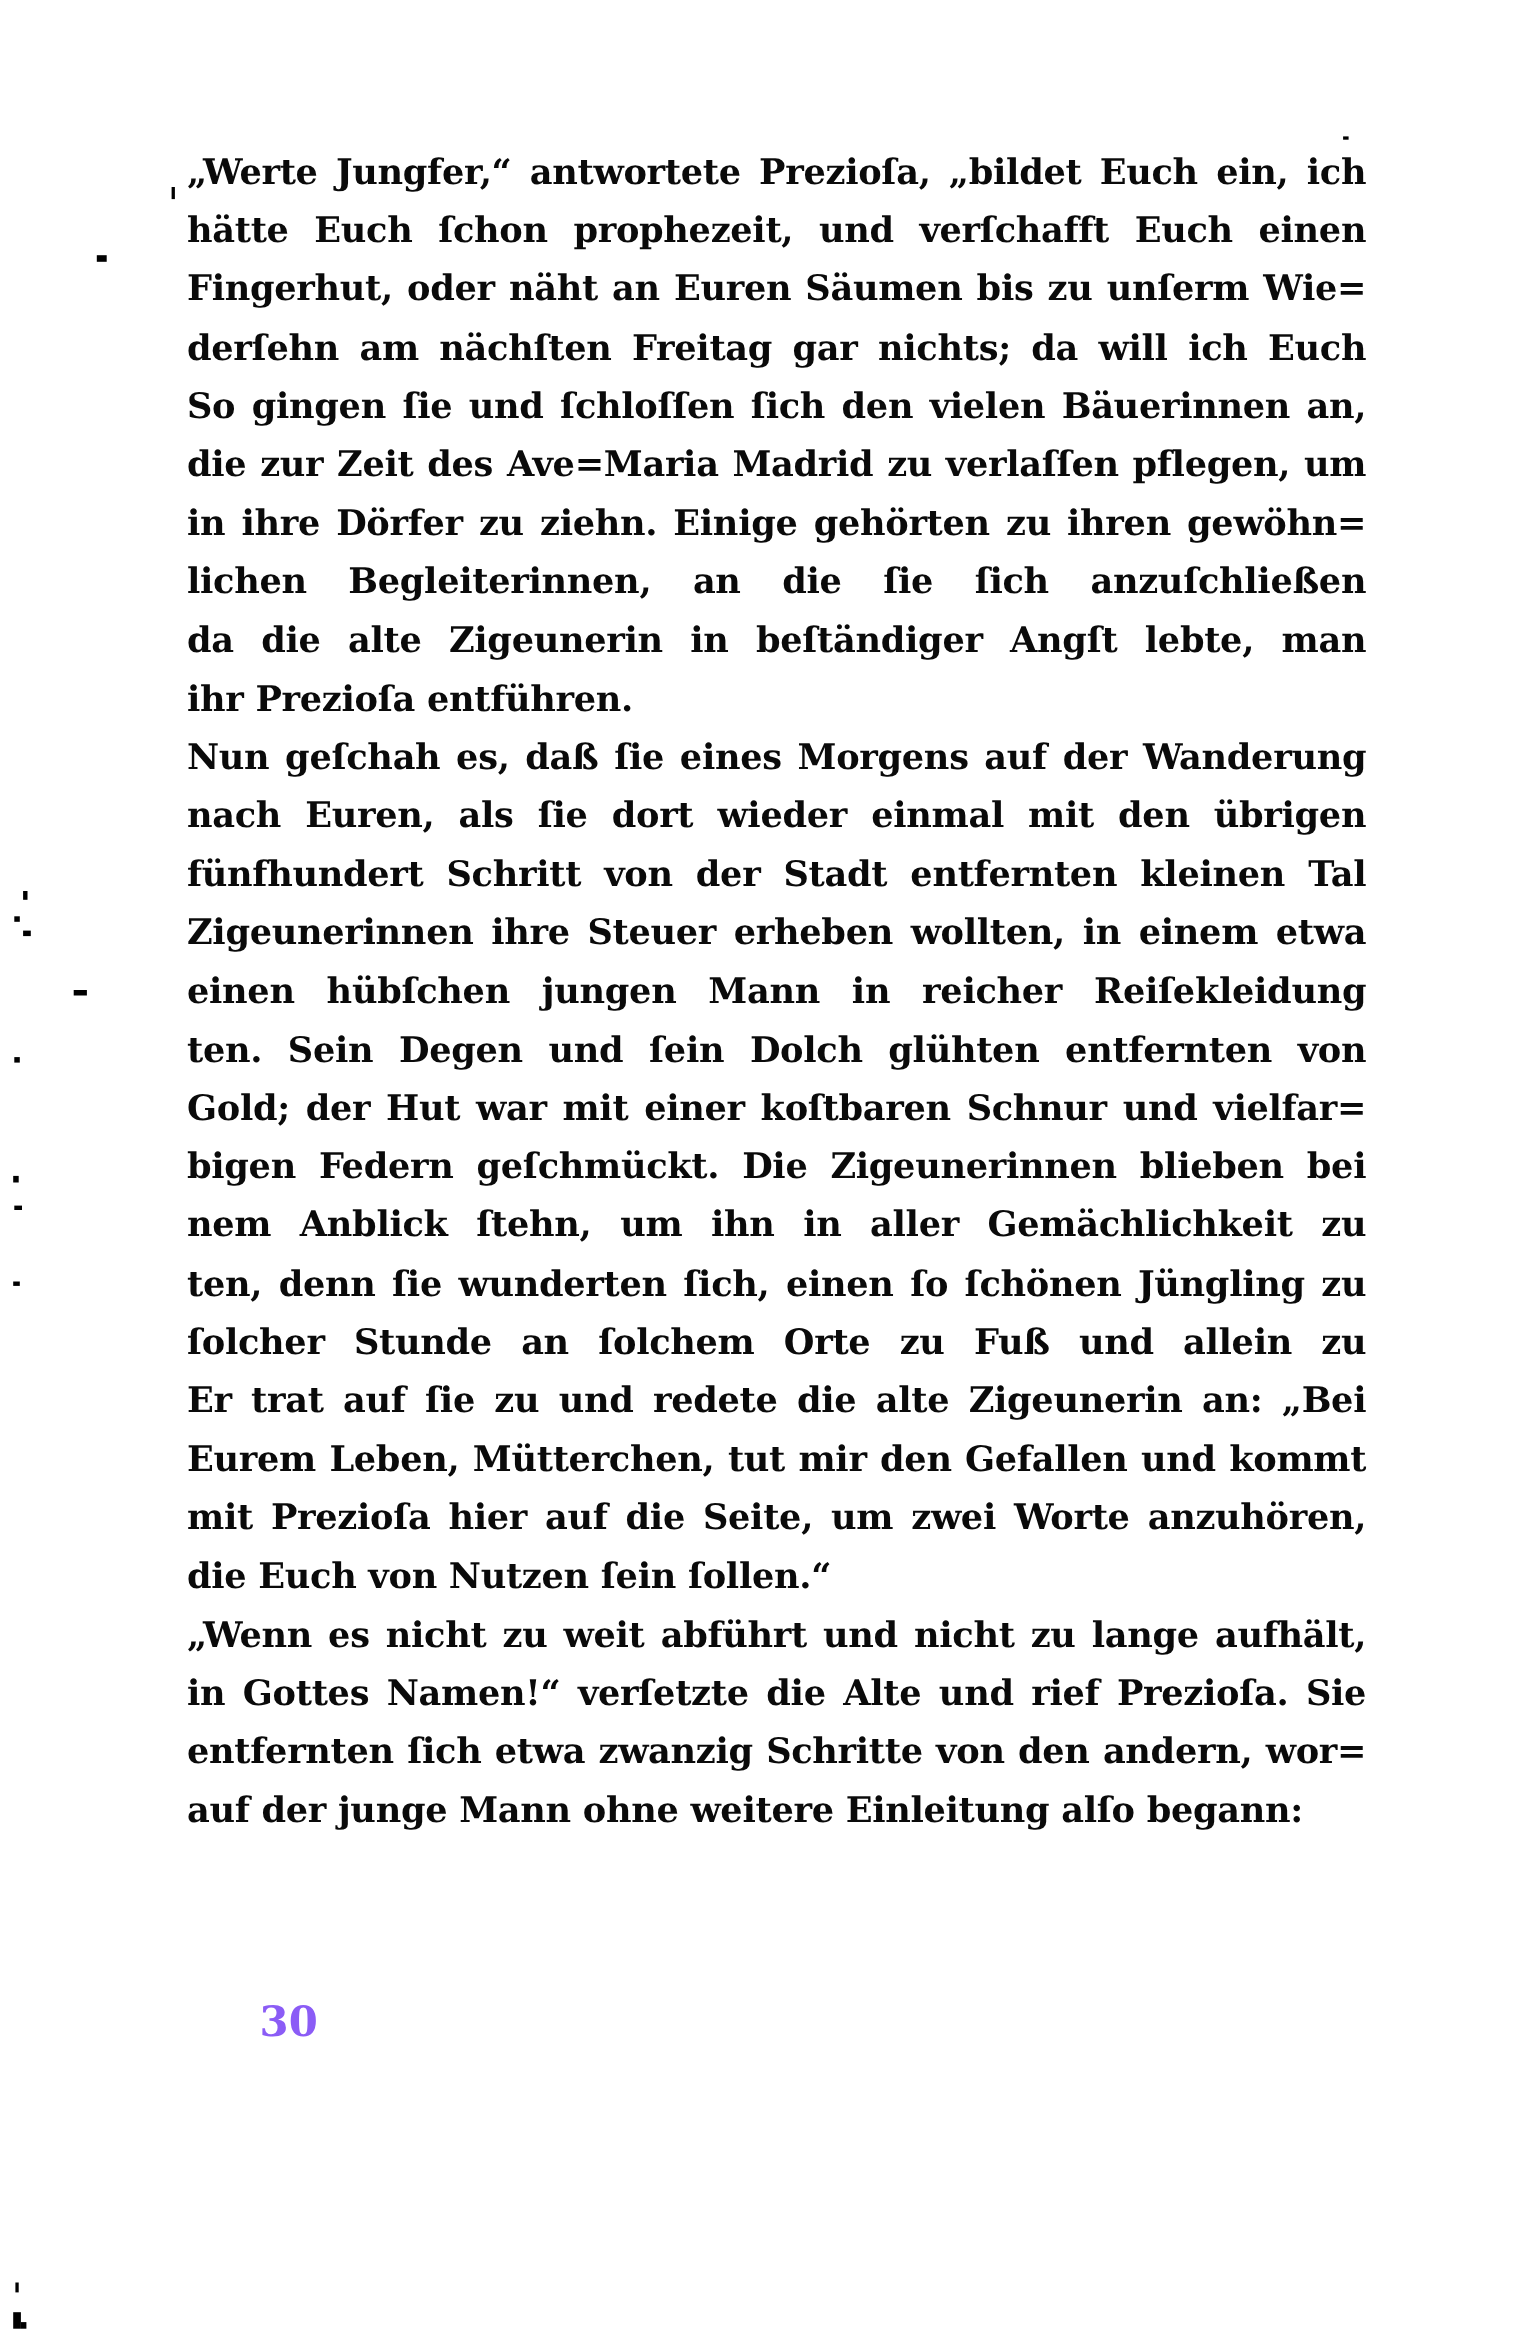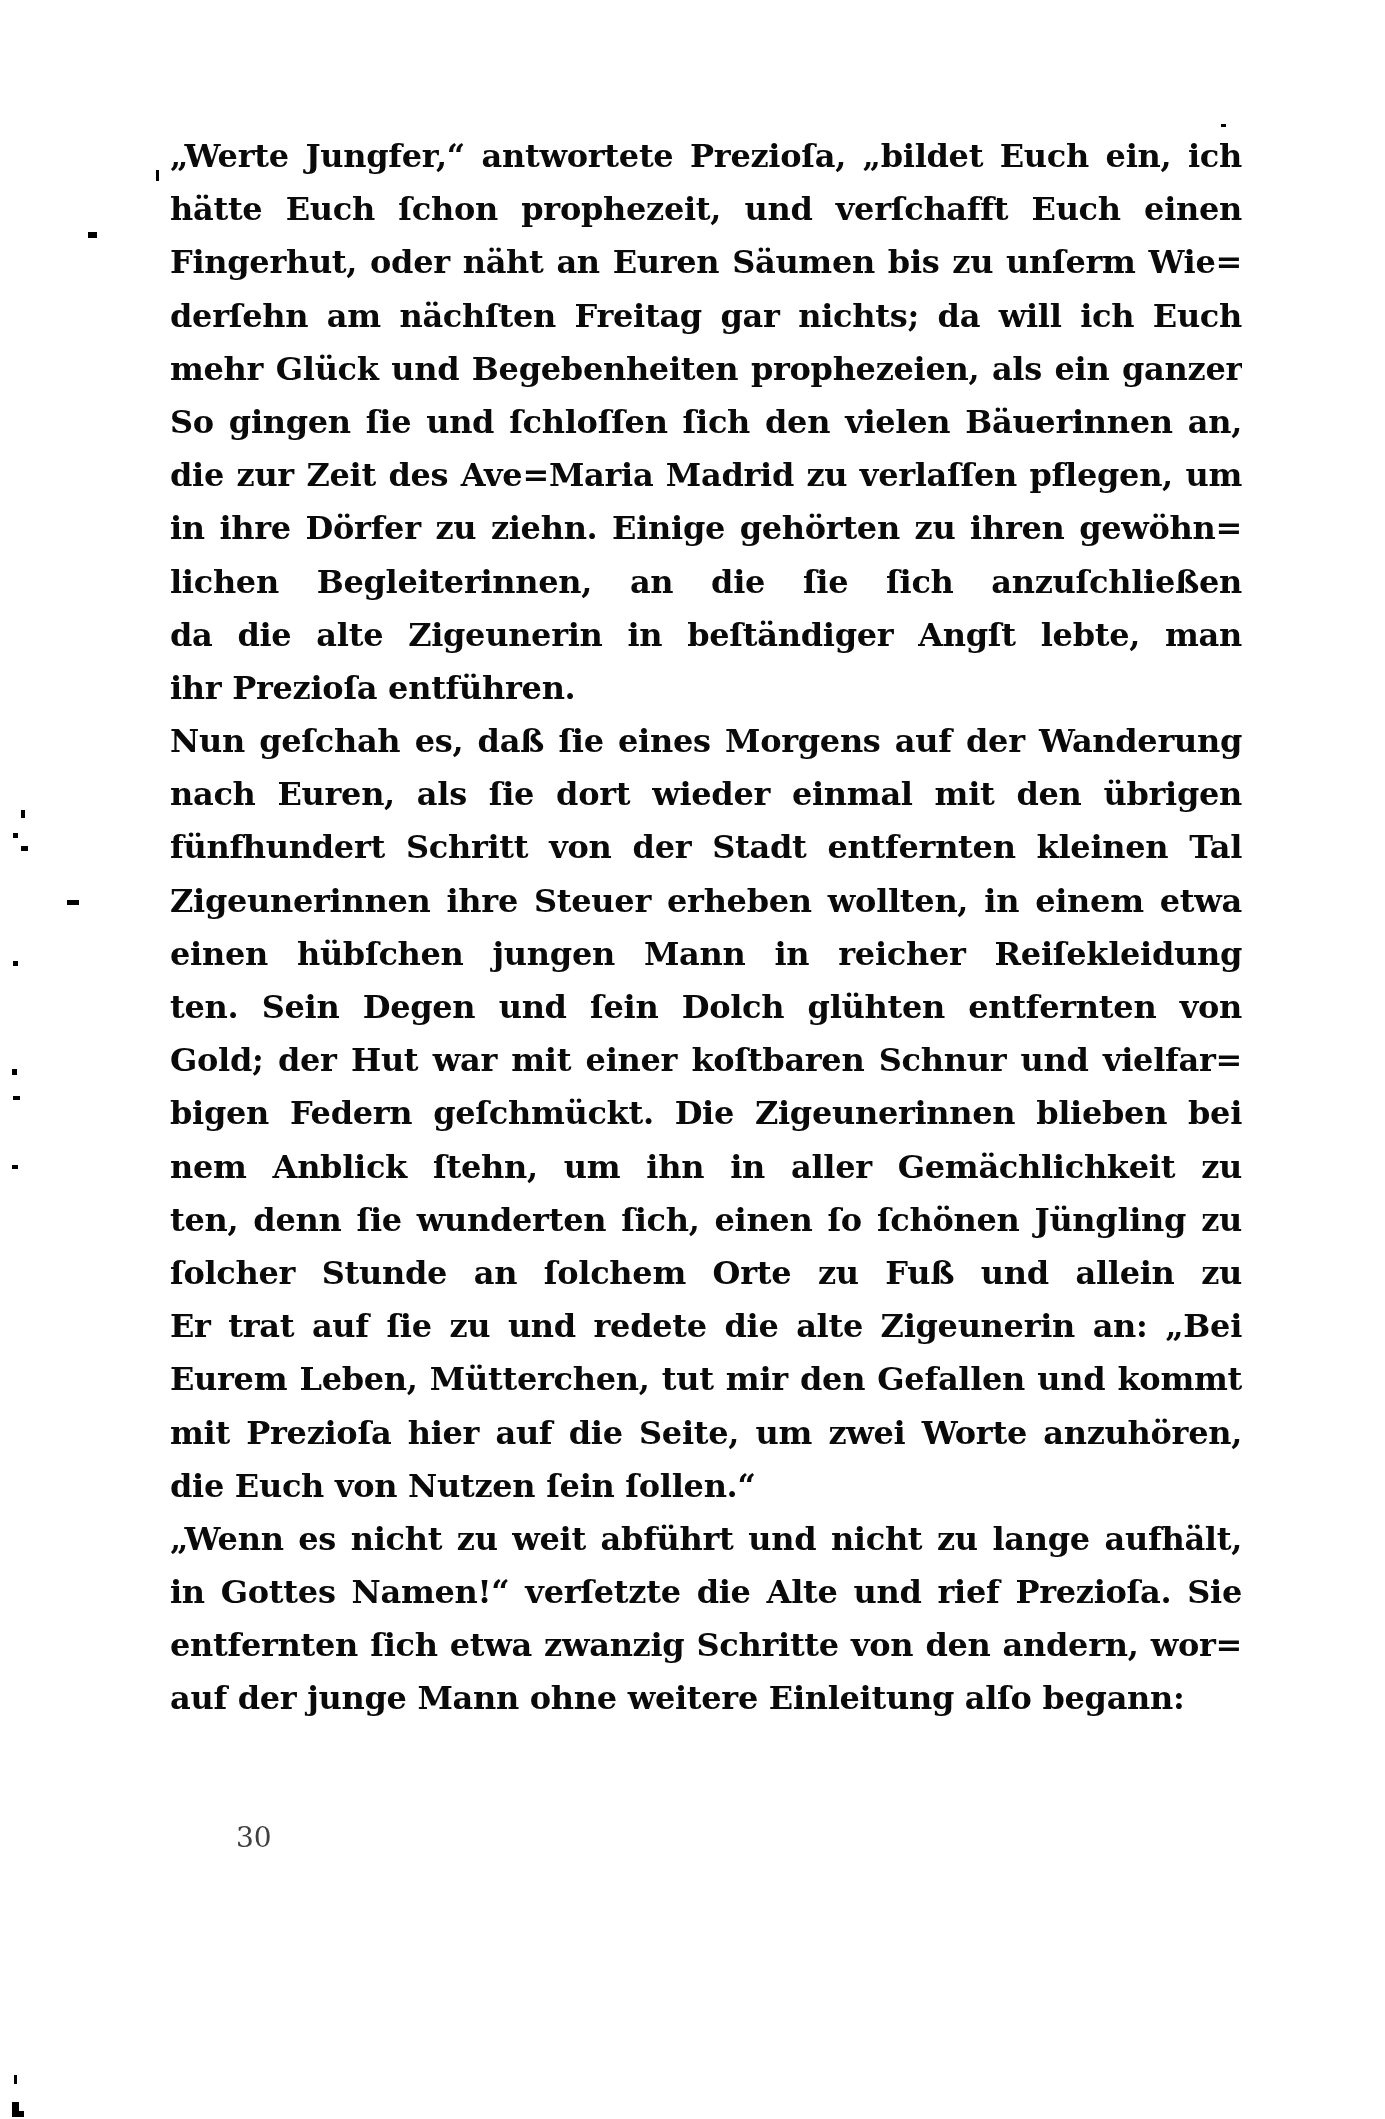--- a/index.html
+++ b/index.html
@@ -34,40 +34,39 @@
     overflow: hidden;
     white-space: normal;
   }
   .line.para-end {
     text-align-last: left;
   }
   .page-number {
     position: absolute;
     left: 236px;
     top: 1816px;
-    font-size: 28px;
-    font-weight: normal;
-    color: #404040;
+    font-size: 38px;
+    font-weight: bold;
+    color: #8b5cf6;
     line-height: 44px;
   }
   .speck {
     position: absolute;
     background: #000000;
   }
 </style>
 </head>
 <body>
 
 <div class="page">
   <div class="text-block" id="text-block">
       <div class="line">„Werte Jungfer,“ antwortete Prezioſa, „bildet Euch ein, ich</div>
       <div class="line">hätte Euch ſchon prophezeit, und verſchafft Euch einen andern</div>
       <div class="line">Fingerhut, oder näht an Euren Säumen bis zu unſerm Wie=</div>
       <div class="line">derſehn am nächſten Freitag gar nichts; da will ich Euch dann</div>
-      <div class="line">mehr Glück und Begebenheiten prophezeien, als ein ganzer</div>
       <div class="line">So gingen ſie und ſchloſſen ſich den vielen Bäuerinnen an,</div>
       <div class="line">die zur Zeit des Ave=Maria Madrid zu verlaſſen pflegen, um</div>
       <div class="line">in ihre Dörfer zu ziehn. Einige gehörten zu ihren gewöhn=</div>
       <div class="line">lichen Begleiterinnen, an die ſie ſich anzuſchließen pflegten,</div>
       <div class="line">da die alte Zigeunerin in beſtändiger Angſt lebte, man könnte</div>
       <div class="line para-end">ihr Prezioſa entführen.</div>
       <div class="line">Nun geſchah es, daß ſie eines Morgens auf der Wanderung</div>
       <div class="line">nach Euren, als ſie dort wieder einmal mit den übrigen</div>
       <div class="line">fünfhundert Schritt von der Stadt entfernten kleinen Tal</div>
       <div class="line">Zigeunerinnen ihre Steuer erheben wollten, in einem etwa</div>

